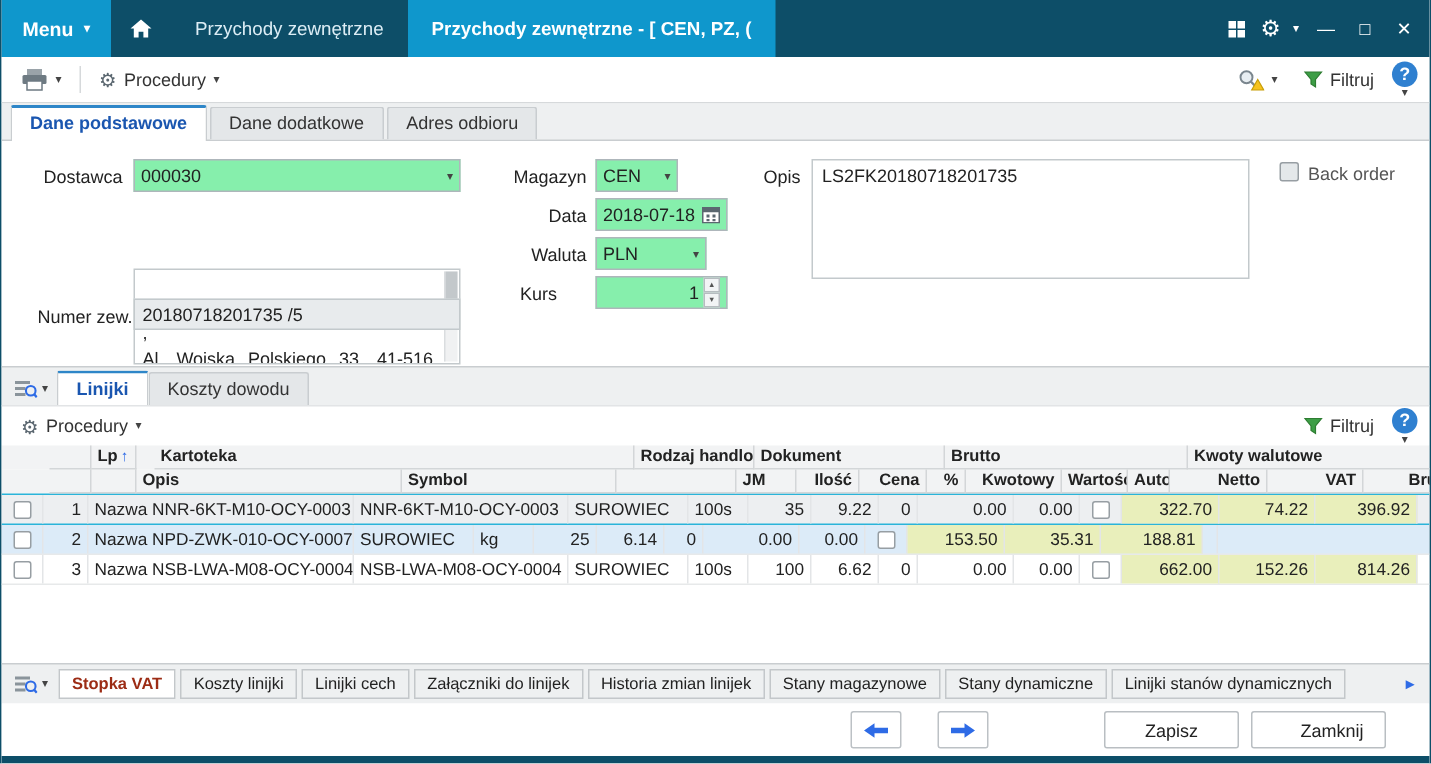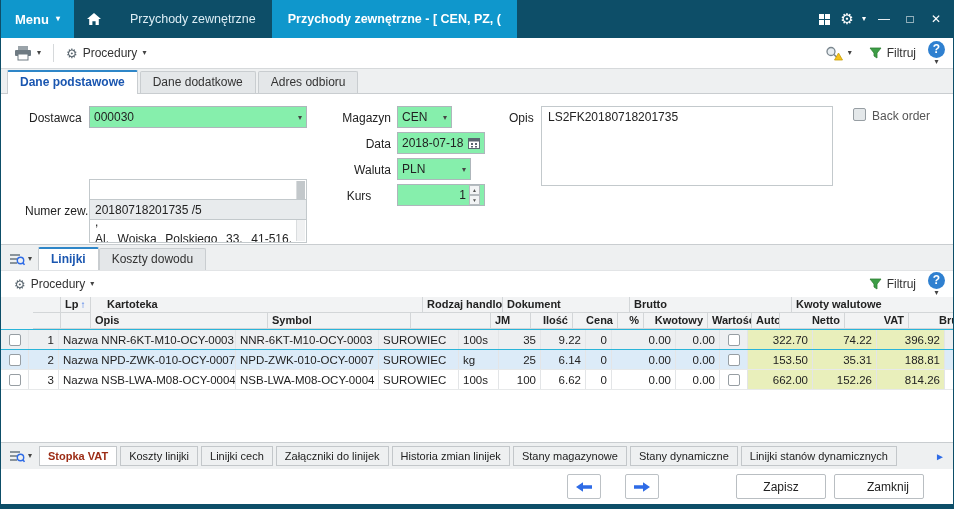--- a/index.html
+++ b/index.html
@@ -370,23 +370,20 @@
     <div class="grow alt">
       <div class="c w-check center">
           <span class="cb"></span>
         </div>
       <div class="c w-lp num">
           <span>2</span>
         </div>
       <div class="c w-opis">
           <span>Nazwa NPD-ZWK-010-OCY-0007</span>
         </div>
-      <div class="c w-symbol">
-          <span>NPD-ZWK-010-OCY-0007</span>
-        </div>
       <div class="c w-rodzaj">
           <span>SUROWIEC</span>
         </div>
       <div class="c w-jm">
           <span>kg</span>
         </div>
       <div class="c w-ilosc num">
           <span>25</span>
         </div>
       <div class="c w-cena num">

